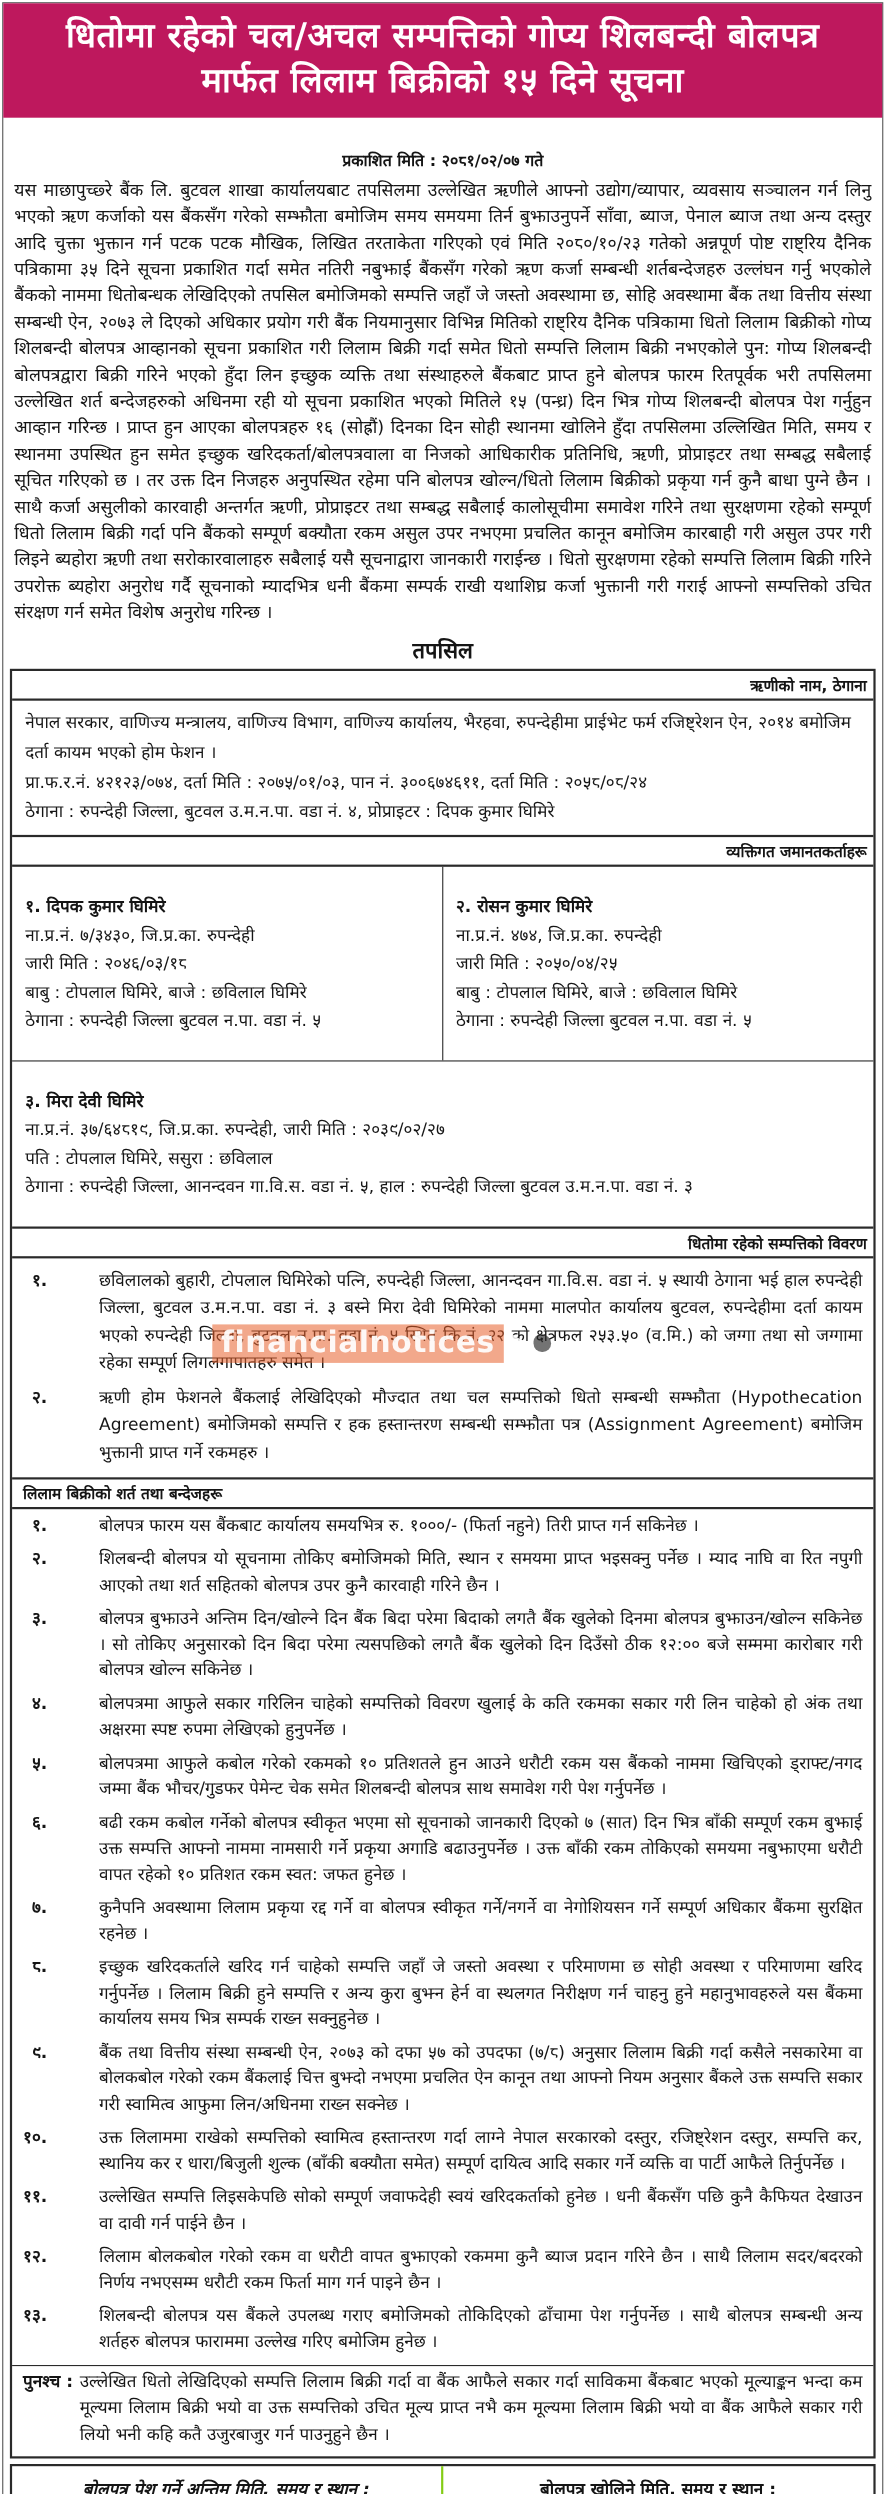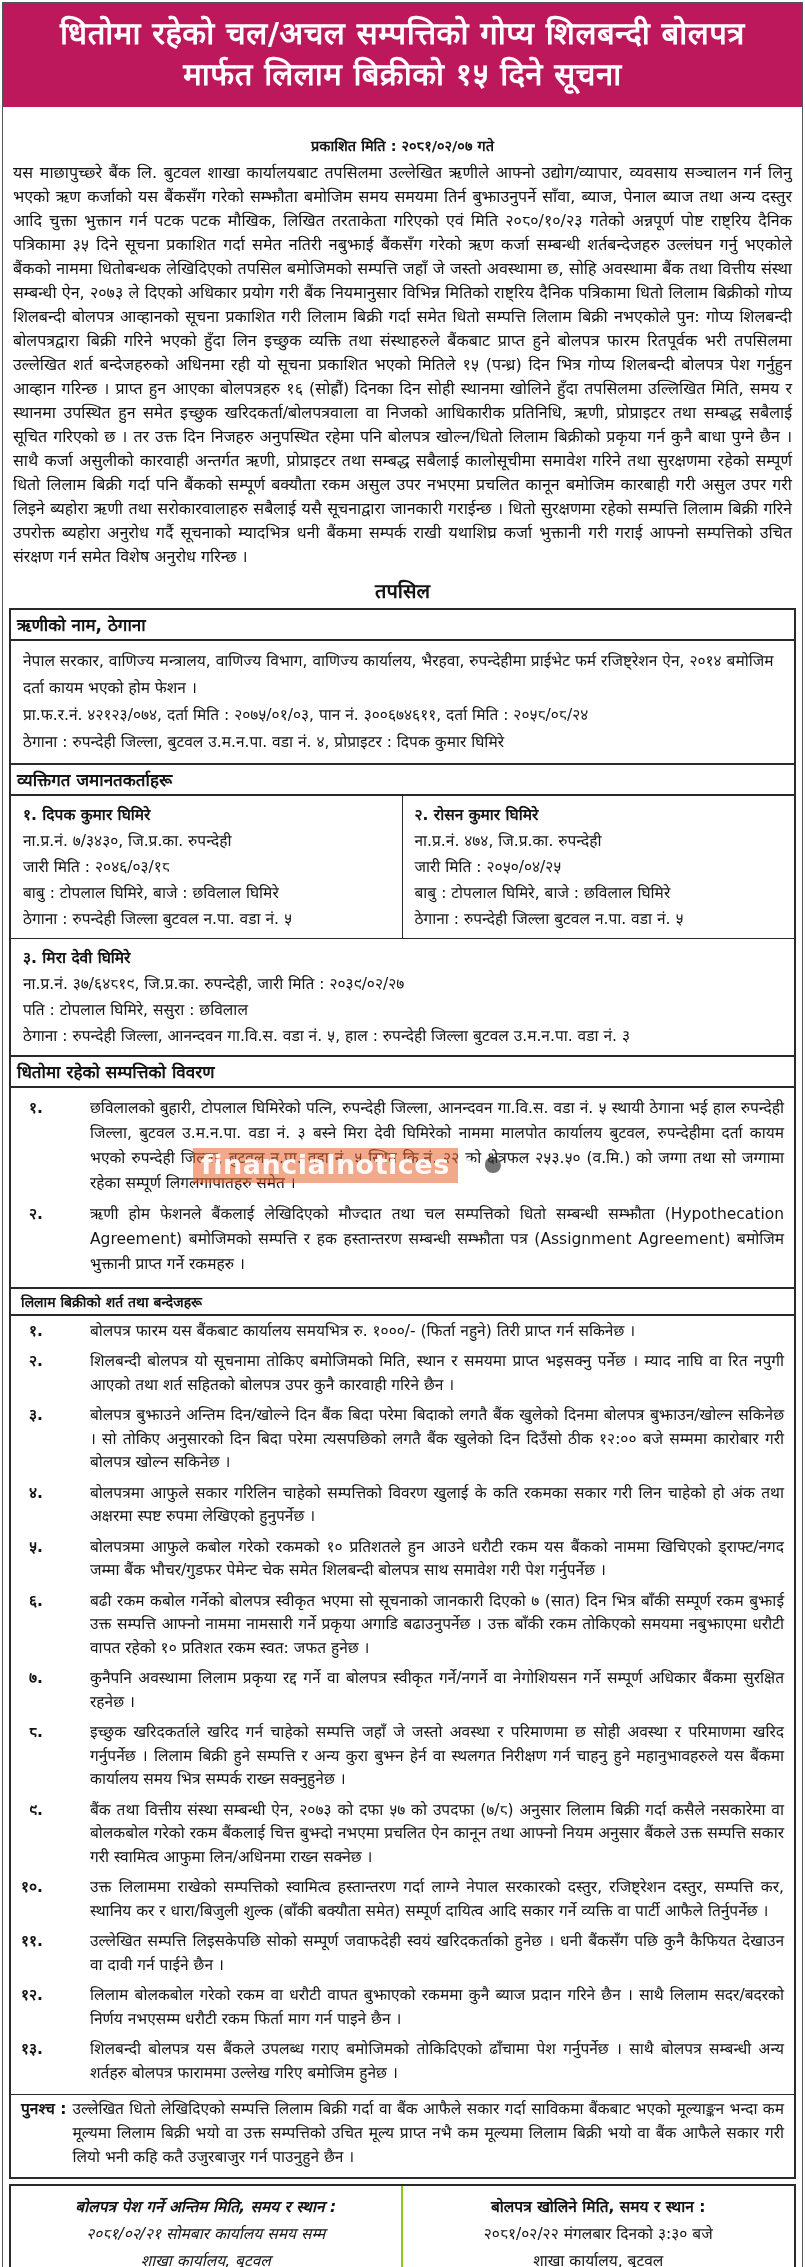--- a/index.html
+++ b/index.html
@@ -12,29 +12,29 @@
   .banner .t1,.banner .t2{font-weight:bold;font-size:31px;line-height:1.32;letter-spacing:.5px;}
   .pubdate{text-align:center;font-size:14.5px;font-weight:600;padding:4px 0 3px 0;margin-top:24px;}
 
   
   .intro{padding:3px 10px 6px 10px;font-size:16px;line-height:24px;text-align:justify;}
 
   .tapasil{text-align:center;font-weight:bold;font-size:20px;padding:2px 0 4px 0;}
 
   
   .grid{border:2px solid #2a2a2a;margin:0 6px 5px 6px;}
-  .sec-head{border-top:2px solid #2a2a2a;border-bottom:2px solid #2a2a2a;text-align:left;
-            font-weight:bold;font-size:17px;padding:3px 6px;}
+  .sec-head{border-top:2px solid #2a2a2a;border-bottom:2px solid #2a2a2a;text-align:right;
+            font-weight:bold;font-size:14px;padding:3px 6px;}
   .sec-head.first{border-top:none;}
   .sec-head.left{text-align:left;padding-left:10px;font-size:14px;}
   .cell{padding:7px 12px;font-size:15.5px;line-height:27px;}
   .cell .ln{display:block;}
 
   .g-row{display:grid;grid-template-columns:1fr 1fr;}
-  .g-cell{padding:6px 12px;font-size:15.5px;line-height:26px;}
+  .g-cell{padding:23px 12px;font-size:15.5px;line-height:26px;}
   .g-cell.l{border-right:1.5px solid #2a2a2a;}
   .g-cell .ln{display:block;}
 
   .prop{position:relative;padding:6px 10px 4px 6px;}
   .item{display:flex;font-size:15.5px;line-height:25px;margin:2px 0 6px 0;}
   .item .num{flex:0 0 26px;text-align:right;padding-right:7px;font-weight:600;}
   .item .txt{flex:1;text-align:justify;margin-left:40px;}
 
   .terms{padding:4px 10px 2px 6px;}
   .terms .item{font-size:15.5px;line-height:23.5px;margin:0 0 7px 0;}

